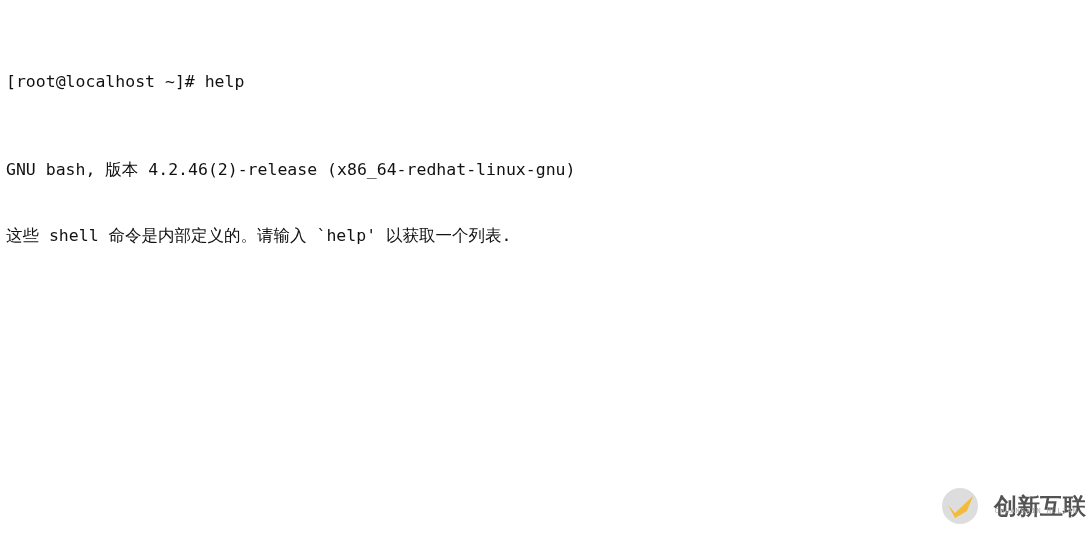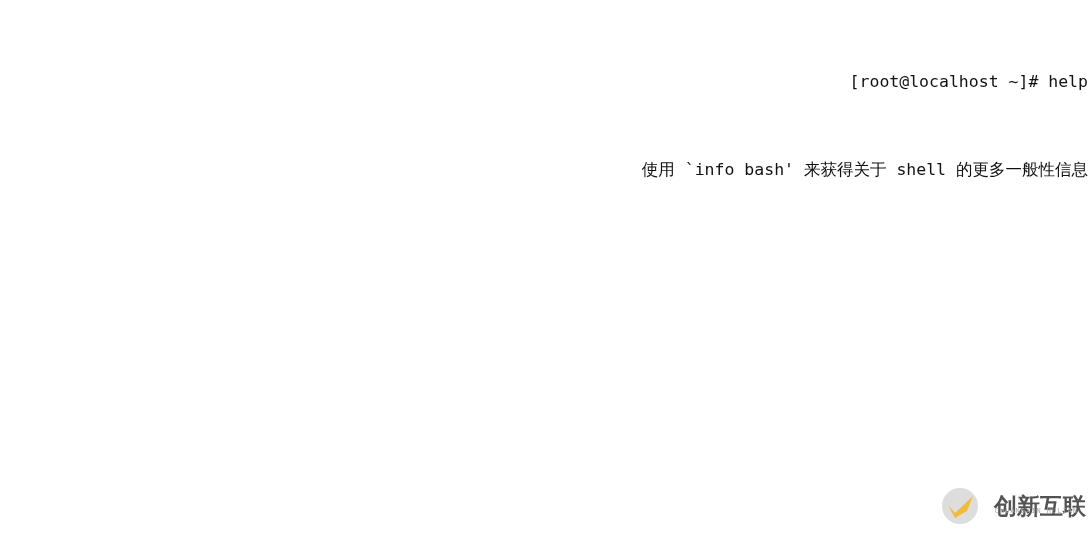--- a/index.html
+++ b/index.html
@@ -21,21 +21,20 @@
   }
   #terminal {
     position: absolute;
     left: 0;
     top: 0;
     width: 1092px;
     height: 378px;
     padding: 5px 4px 0 6px;
     box-sizing: border-box;
     white-space: pre;
-    text-align: right;
   }
   .line {
     height: 22px;
     white-space: pre;
     overflow: hidden;
     letter-spacing: 0px;
   }
   .blank { height: 22px; }
 
   
@@ -81,21 +80,22 @@
 </style>
 </head>
 <body>
 
 <div id="screen">
 
   <div id="terminal">
 
     <div class="line">[root@localhost ~]# help</div>
 
-    <div class="line">使用 `info bash' 来获得关于 shell 的更多一般性信息</div>
+    <div class="line">GNU bash, 版本 4.2.46(2)-release (x86_64-redhat-linux-gnu)</div>
+    <div class="line">这些 shell 命令是内部定义的。请输入 `help' 以获取一个列表.</div>
 
     <div class="blank"></div>
 
     
 
     
 
     
   </div>
 

